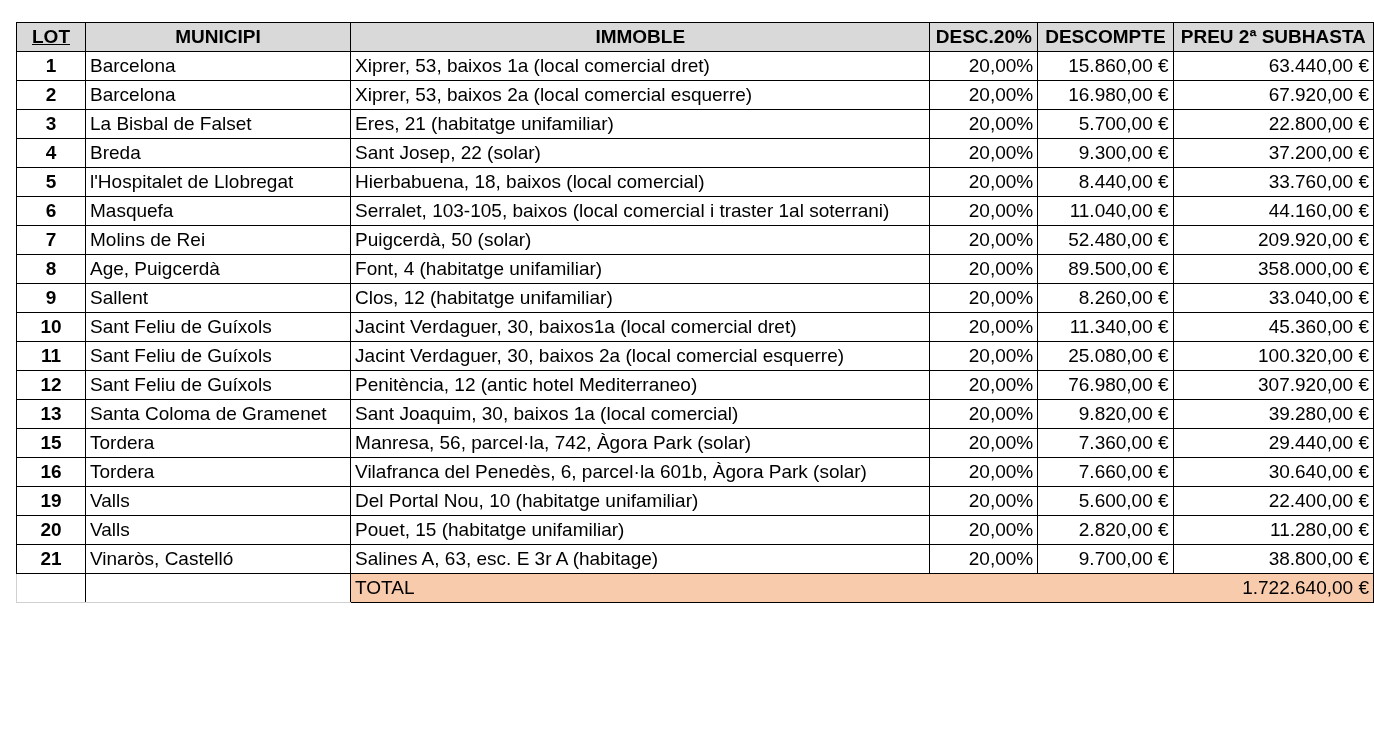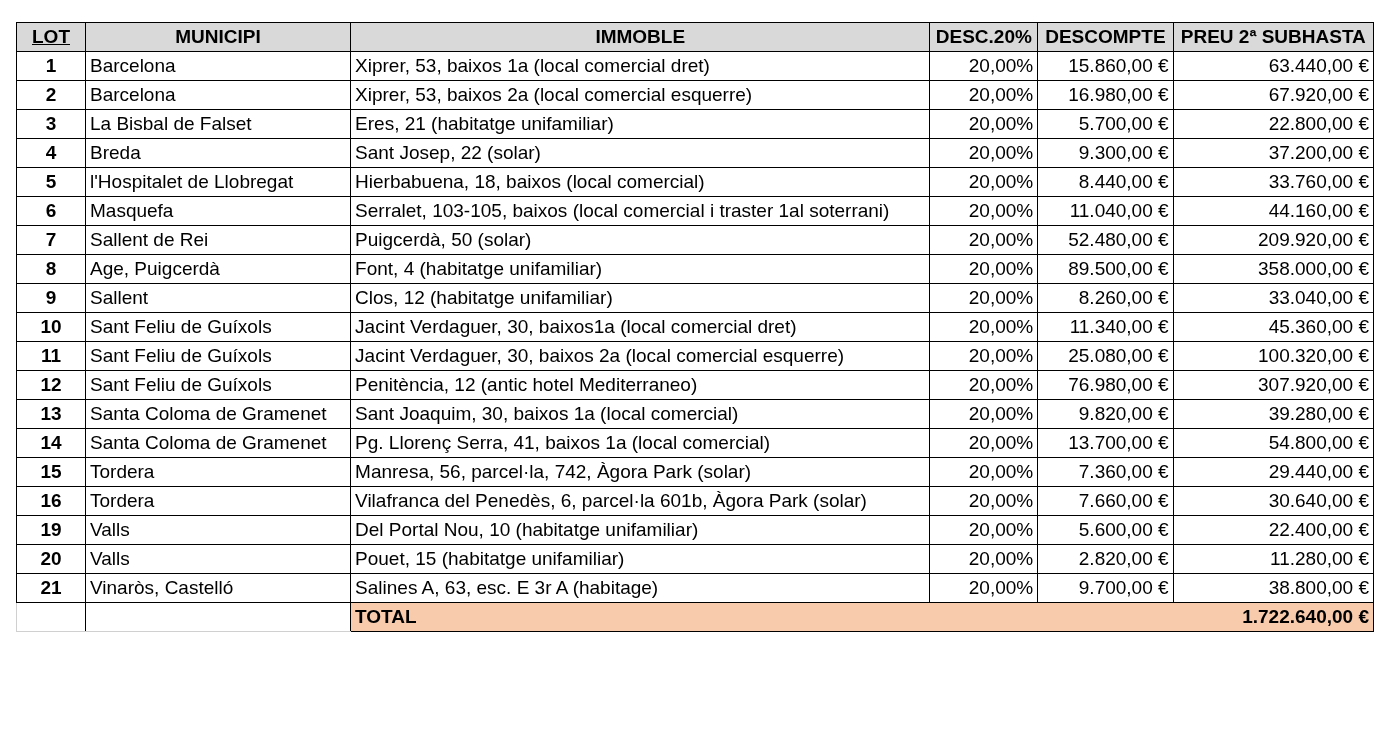--- a/index.html
+++ b/index.html
@@ -4,21 +4,21 @@
 <style>
   html,body{margin:0;padding:0;background:#fff;}
   body{width:1374px;height:732px;position:relative;overflow:hidden;font-family:"Liberation Sans",sans-serif;color:#000;}
   table{position:absolute;left:16px;top:22px;border-collapse:collapse;table-layout:fixed;}
   col.c0{width:47px}col.c1{width:267px}col.c2{width:583px}col.c3{width:108px}col.c4{width:136px}col.c5{width:201px}
   td,th{height:28px;padding:0 4px;font-size:19px;white-space:nowrap;overflow:hidden;border:1px solid #000;line-height:28px;}
   th{background:#d9d9d9;font-weight:bold;text-align:center;}
   td.lot{font-weight:bold;text-align:center;}
   td.num{text-align:right;}
   th.lotH{padding:0 15px;text-align:right;text-decoration:underline;}
-  tr.total td{font-weight:bold;}
+  tr.total td{font-weight:normal;}
   tr.total td.blank{border:1px solid #d0d0d0;border-right:1px solid #000;}
   tr.total td.tot{background:#f8cbad;}
 </style>
 </head>
 <body>
 
 <table>
   <colgroup>
       <col class="c0">
       <col class="c1">
@@ -81,21 +81,21 @@
       <tr>
         <td class="lot">6</td>
         <td>Masquefa</td>
         <td>Serralet, 103-105, baixos (local comercial i traster 1al soterrani)</td>
         <td class="num">20,00%</td>
         <td class="num">11.040,00 €</td>
         <td class="num">44.160,00 €</td>
       </tr>
       <tr>
         <td class="lot">7</td>
-        <td>Sallent de Rei</td>
+        <td>Molins de Rei</td>
         <td>Puigcerdà, 50 (solar)</td>
         <td class="num">20,00%</td>
         <td class="num">52.480,00 €</td>
         <td class="num">209.920,00 €</td>
       </tr>
       <tr>
         <td class="lot">8</td>
         <td>Age, Puigcerdà</td>
         <td>Font, 4 (habitatge unifamiliar)</td>
         <td class="num">20,00%</td>
@@ -136,28 +136,20 @@
       </tr>
       <tr>
         <td class="lot">13</td>
         <td>Santa Coloma de Gramenet</td>
         <td>Sant Joaquim, 30, baixos 1a (local comercial)</td>
         <td class="num">20,00%</td>
         <td class="num">9.820,00 €</td>
         <td class="num">39.280,00 €</td>
       </tr>
       <tr>
-        <td class="lot">14</td>
-        <td>Santa Coloma de Gramenet</td>
-        <td>Pg. Llorenç Serra, 41, baixos 1a (local comercial)</td>
-        <td class="num">20,00%</td>
-        <td class="num">13.700,00 €</td>
-        <td class="num">54.800,00 €</td>
-      </tr>
-      <tr>
         <td class="lot">15</td>
         <td>Tordera</td>
         <td>Manresa, 56, parcel·la, 742, Àgora Park (solar)</td>
         <td class="num">20,00%</td>
         <td class="num">7.360,00 €</td>
         <td class="num">29.440,00 €</td>
       </tr>
       <tr>
         <td class="lot">16</td>
         <td>Tordera</td>

